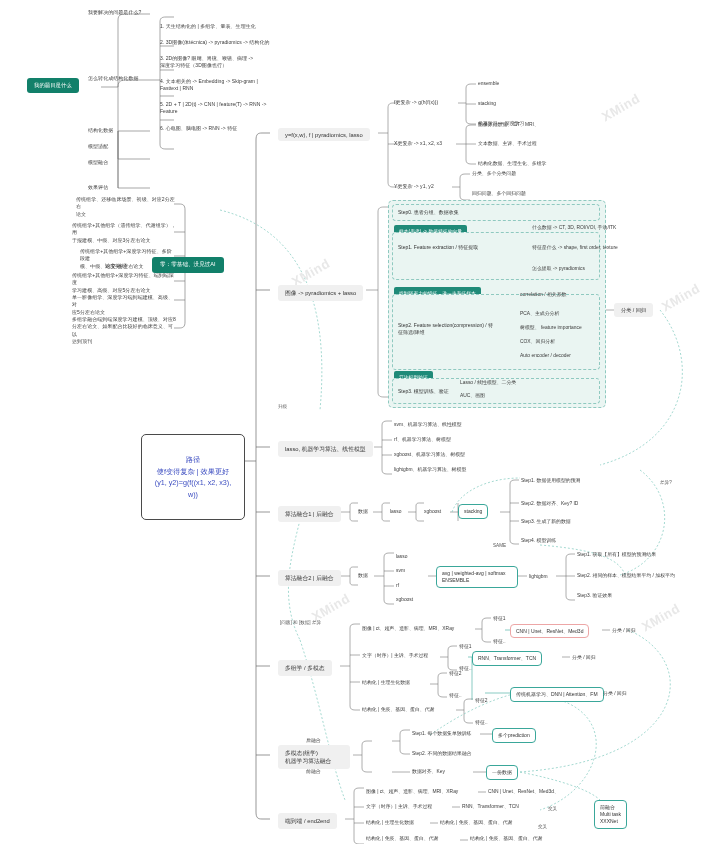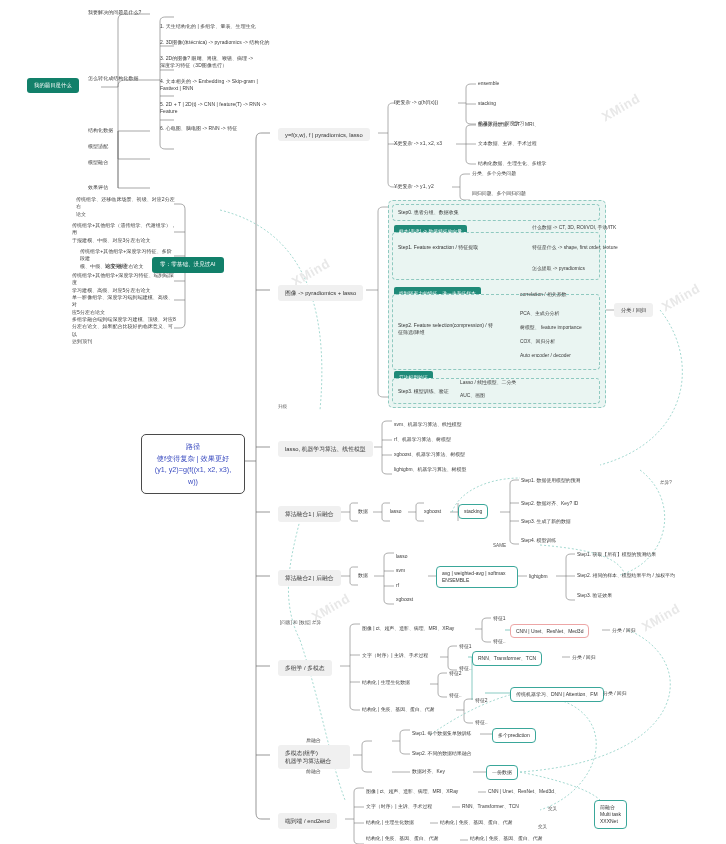--- a/index.html
+++ b/index.html
@@ -18,21 +18,21 @@
     background:#12806a;color:#fff;border-radius:3px;
     padding:4px 7px;font-size:5.4px;text-align:center;white-space:nowrap;
   }
   .green2{
     background:#12806a;color:#fff;border-radius:3px;
     padding:4px 8px;font-size:5.6px;text-align:center;white-space:nowrap;
   }
   
   .central{
     border:1px solid #4a4a4a;border-radius:5px;background:#fff;
-    color:#3b4cc0;text-align:center;padding:6px 10px;
+    color:#3b4cc0;text-align:center;padding:19px 10px;
     font-size:7.2px;line-height:1.6;white-space:pre-line;
   }
   
   .pill{
     background:#f0f0f0;border-radius:3px;padding:3.5px 7px;
     font-size:5.8px;color:#333;white-space:nowrap;
   }
   
   .tealbox{
     border:1px solid #3aa79a;border-radius:4px;background:#fff;

